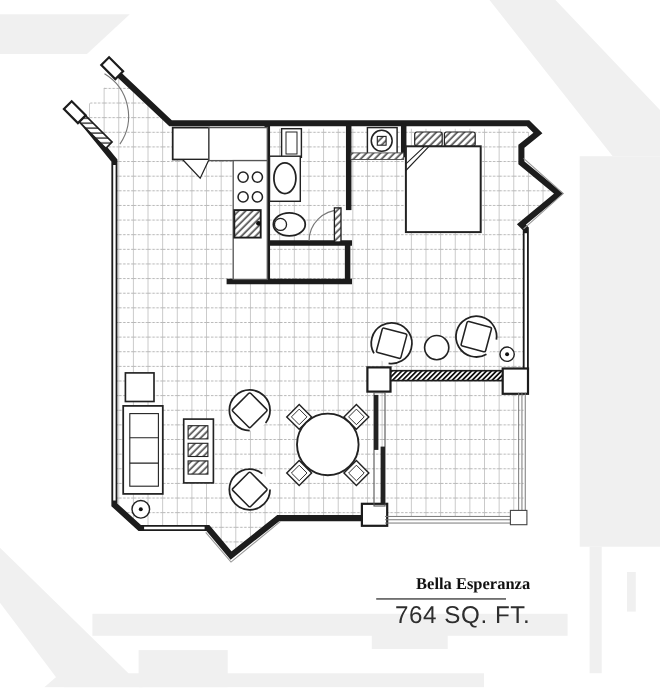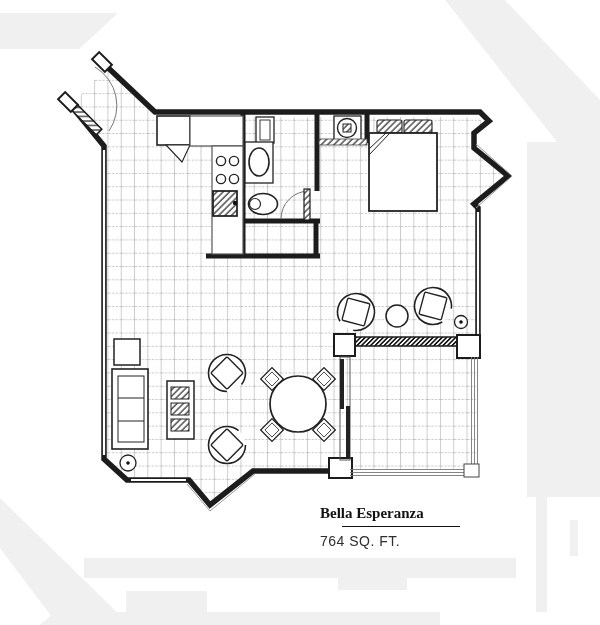--- a/index.html
+++ b/index.html
@@ -1,22 +1,22 @@
 <!DOCTYPE html>
 <html><head>
 <meta charset="utf-8">
 <style>
   html,body{margin:0;padding:0;background:#fff;}
   .stage{position:relative;width:600px;height:625px;background:#ffffff;overflow:hidden;
          font-family:"Liberation Sans",sans-serif;}
   .plan-svg{position:absolute;left:0;top:0;}
-  .title-block{position:absolute;left:320px;top:504px;width:162px;text-align:left;color:#111;}
+  .title-block{position:absolute;left:320px;top:522px;width:162px;text-align:right;color:#111;}
   .title-line{font-family:"Liberation Serif",serif;font-weight:bold;font-size:15px;line-height:19px;}
   .title-rule{width:118px;margin:3px auto 4px auto;border:0;border-top:1.6px solid #111;}
-  .area-line{font-family:"Liberation Sans",sans-serif;font-size:14px;letter-spacing:0.5px;color:#2e2e2e;line-height:20px;}
+  .area-line{font-family:"Liberation Sans",sans-serif;font-size:22px;letter-spacing:0.5px;color:#2e2e2e;line-height:20px;}
 </style>
 </head>
 <body>
 
 <div class="stage">
 
 <svg class="plan-svg" width="600" height="625" viewBox="0 0 600 625">
   <defs>
     <pattern id="tiles" width="13.3" height="13.3" patternUnits="userSpaceOnUse" patternTransform="translate(2,1)">
       <rect width="13.3" height="13.3" fill="#ffffff"></rect>

